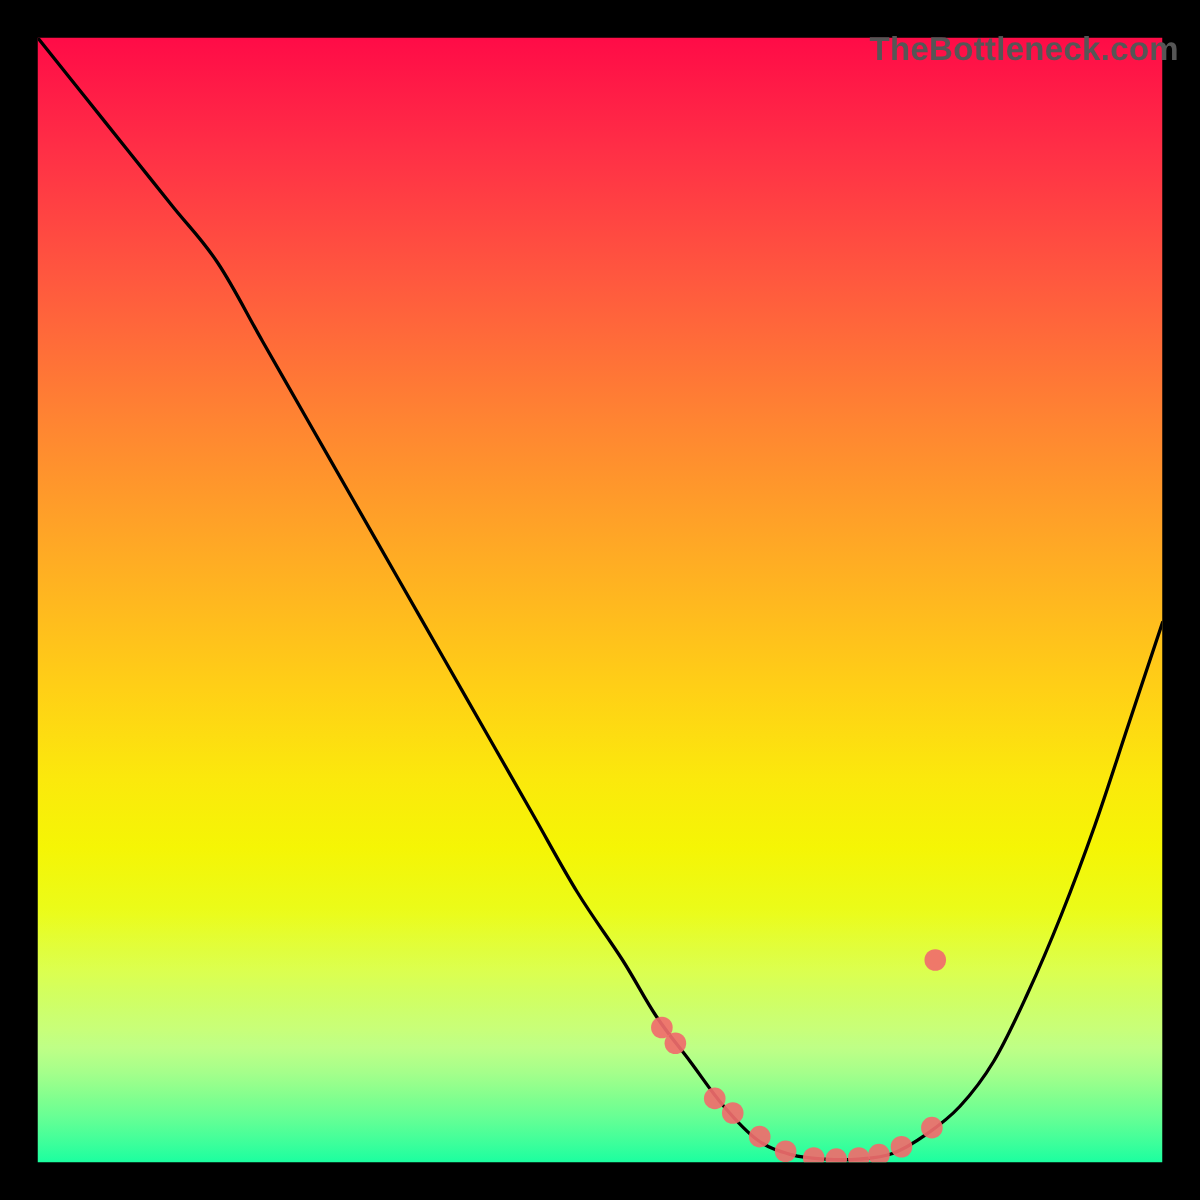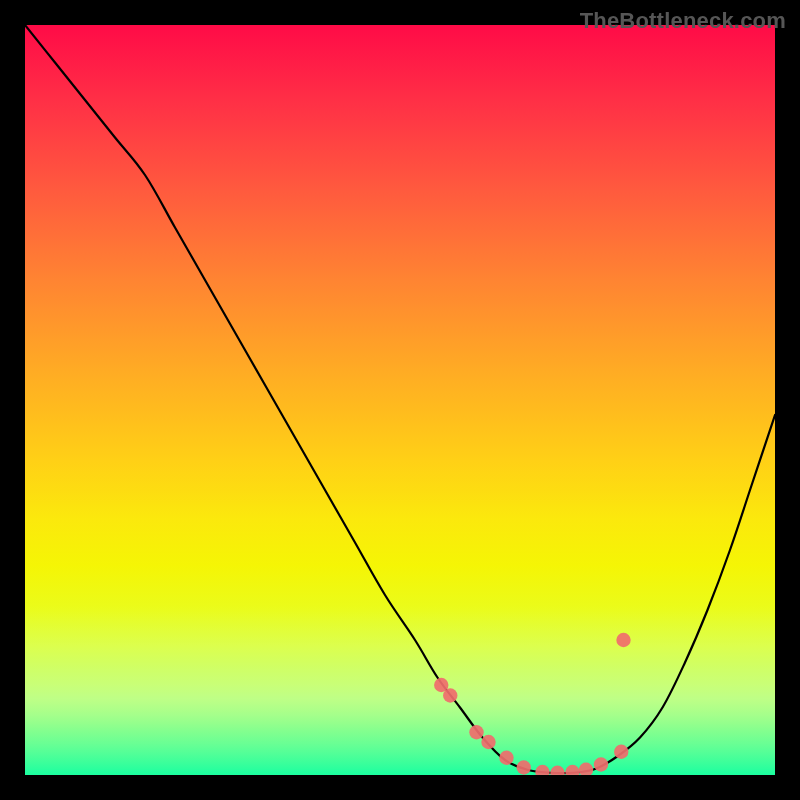--- a/index.html
+++ b/index.html
@@ -5,21 +5,21 @@
   * { margin: 0; padding: 0; box-sizing: border-box; }
   html, body { width: 800px; height: 800px; overflow: hidden; background: #000; }
   .frame {
     position: relative;
     width: 800px;
     height: 800px;
     background: #000;
   }
   .watermark {
     position: absolute;
-    top: 8px;
+    top: 20px;
     right: 14px;
     font-family: Arial, Helvetica, sans-serif;
     font-size: 22px;
     font-weight: bold;
     color: #565656;
     letter-spacing: 0.2px;
     z-index: 10;
   }
   .plot {
     position: absolute;

